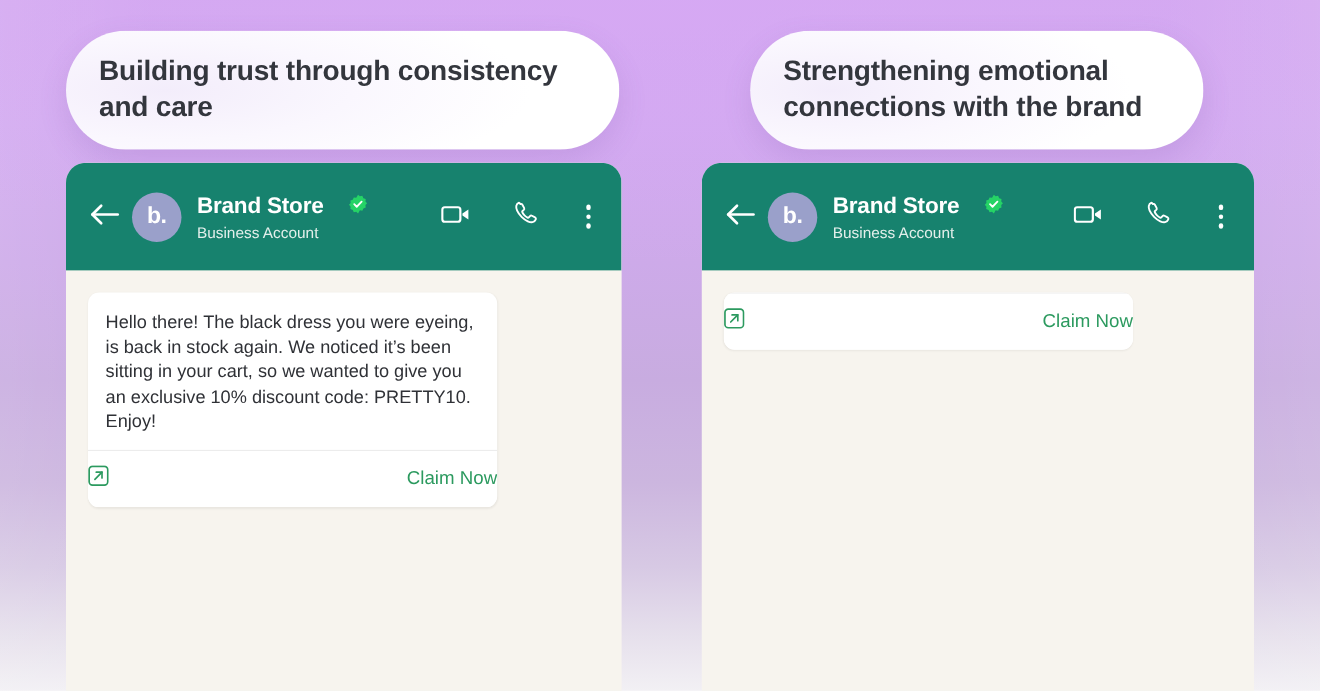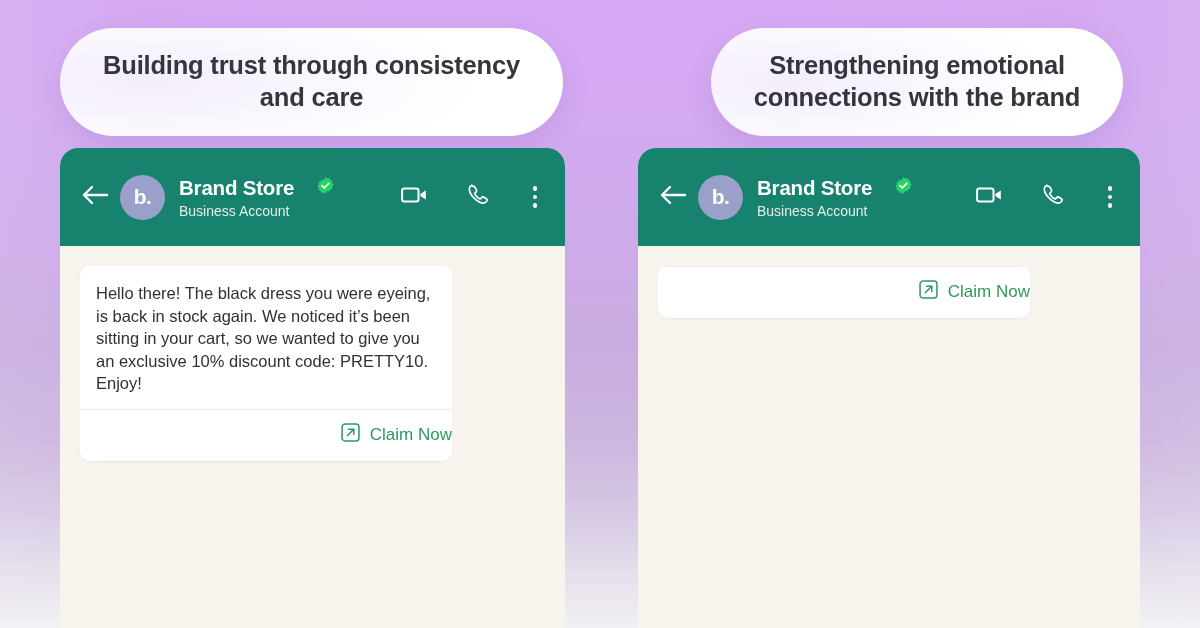--- a/index.html
+++ b/index.html
@@ -40,38 +40,37 @@
     width: 1200px;
     height: 628px;
   }
 
   
   .pill {
     position: absolute;
     display: flex;
     align-items: center;
     justify-content: center;
-    text-align: center;
     border-radius: 999px;
     background:
       radial-gradient(120% 150% at 18% 50%, #f3edfb 0%, #faf7fe 28%, #ffffff 55%),
       #ffffff;
     box-shadow: 0 10px 26px rgba(120, 80, 160, 0.16);
     padding: 0 30px;
   }
   .pill-text {
     font-size: 25.5px;
     line-height: 1.24;
     font-weight: 700;
     color: #33363d;
     letter-spacing: -0.2px;
   }
 
   #pill-left  { left: 60px;  top: 28px; width: 503px; height: 108px; }
-  #pill-right { left: 711px; top: 28px; width: 412px; height: 108px; }
+  #pill-right { left: 682px; top: 28px; width: 412px; height: 108px; }
 
   
   .phone {
     position: absolute;
     top: 148px;
     height: 480px;
     background: #f7f4ee;
     border-radius: 18px 18px 0 0;
     overflow: hidden;
     display: flex;
@@ -165,21 +164,21 @@
     font-size: 16.5px;
     line-height: 1.37;
     color: #2f3136;
   }
 
   .bubble-divider { height: 1px; background: #ececec; }
 
   .claim-btn {
     display: flex;
     align-items: center;
-    justify-content: flex-end;
+    justify-content: space-between;
     gap: 10px;
     padding: 13px 0 14px 0;
     color: #2c9a5f;
     font-size: 17px;
     cursor: pointer;
     background: #ffffff;
   }
   .claim-label { color: #2c9a5f; }
 
   .ext-icon { display: block; }

